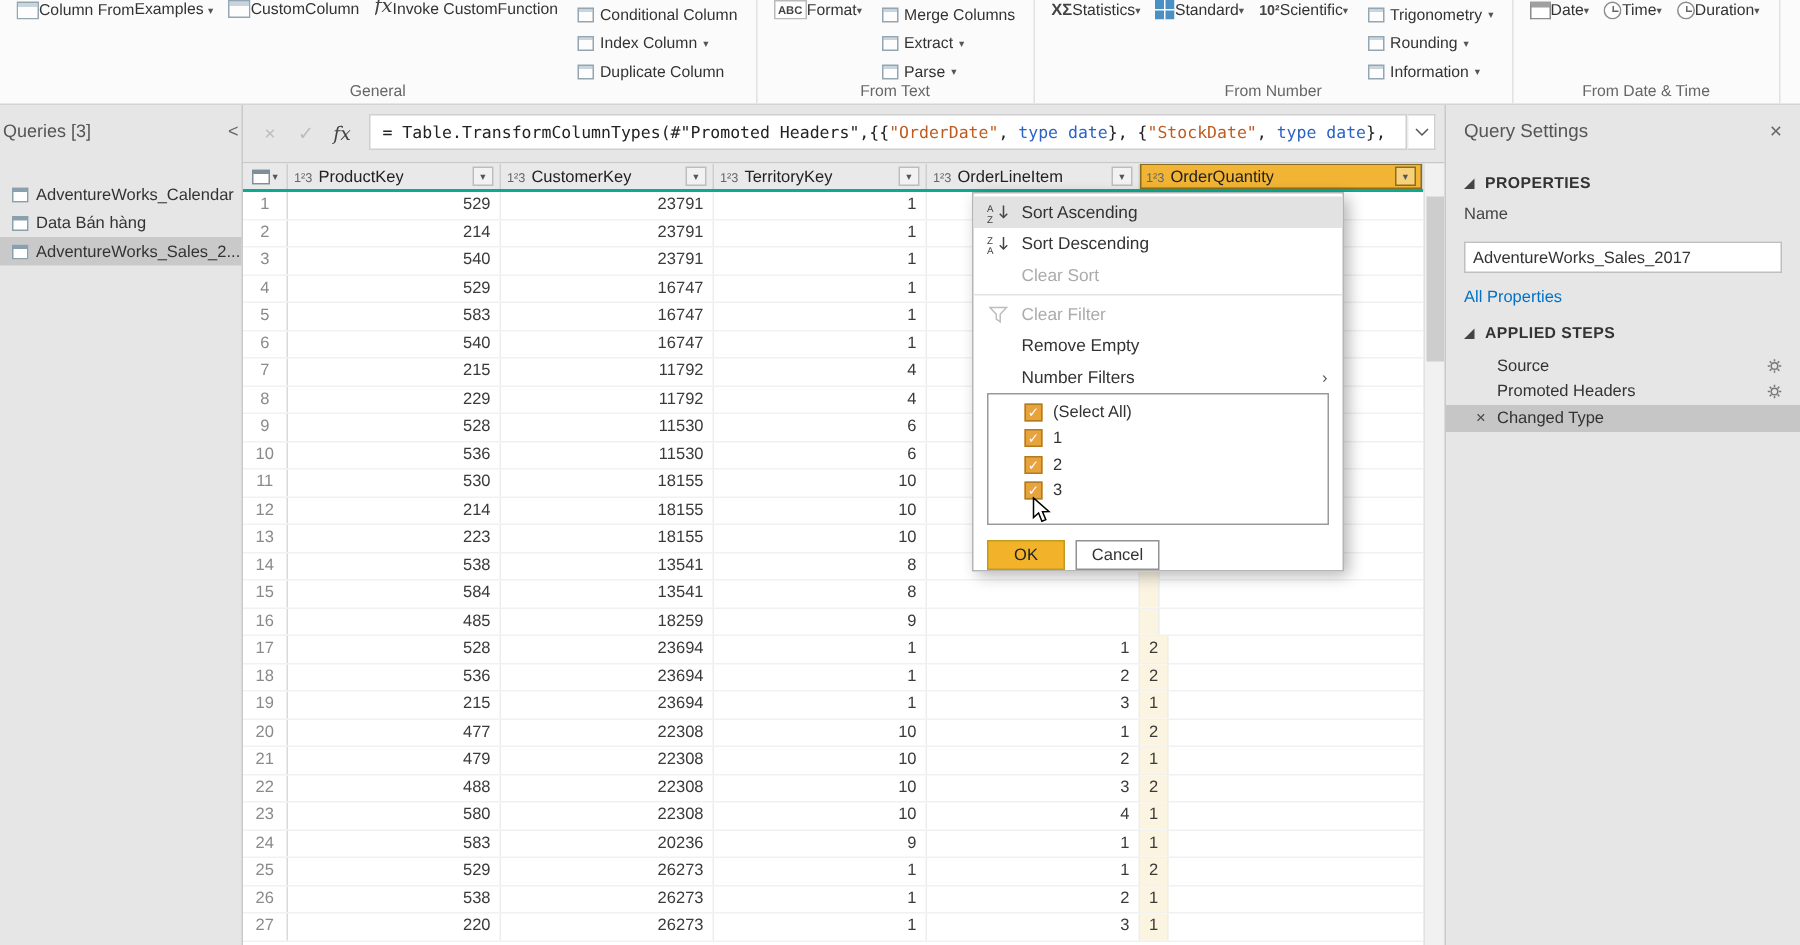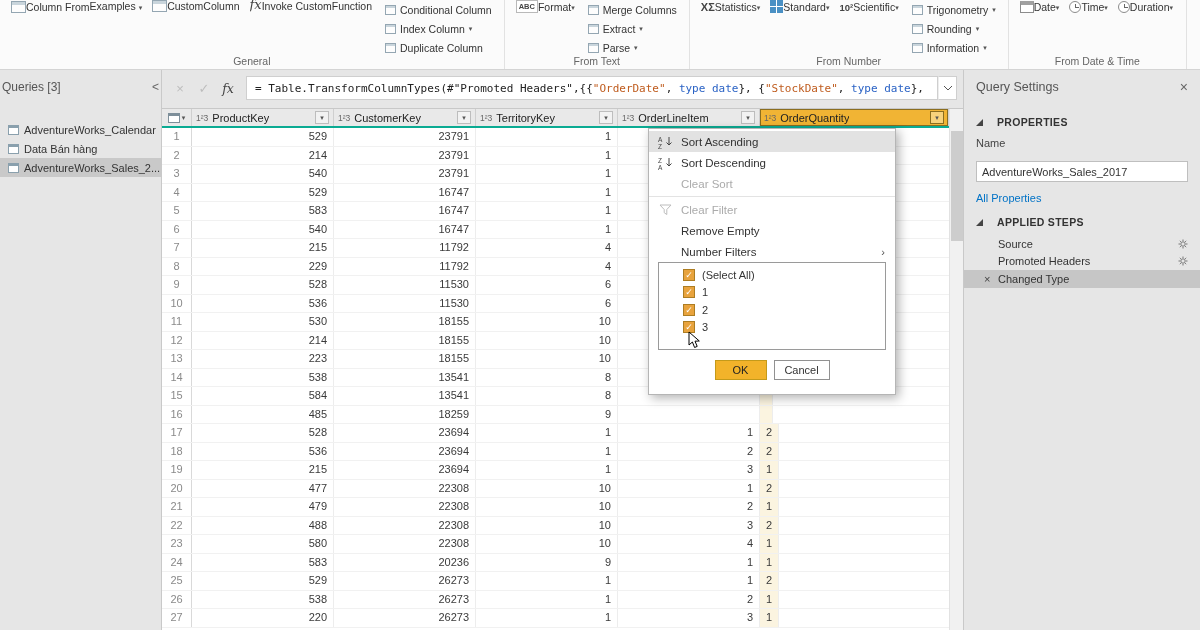--- a/index.html
+++ b/index.html
@@ -65,21 +65,21 @@
 .c4{flex:1}
 .trow{display:flex;height:18.5px;border-bottom:1px solid #f1f1f1}
 .tcell{font-size:11px;color:#3a3a3a;text-align:right;padding:0 6px;border-right:1px solid #ededed;line-height:17.5px;overflow:hidden;flex:none}
 .rownum{width:30px;text-align:center;color:#8a8a8a;border-right:1px solid #d9d9d9;padding:0}
 .selcol{background:#fbf4e0}
 
 
 .settings{position:absolute;top:70px;right:0;width:237px;bottom:0;background:#e6e6e6;border-left:1px solid #c9c9c9}
 .s-head{height:34px;display:flex;align-items:center;padding:0 12px;font-size:12.5px;color:#555}
 .s-close{margin-left:auto;font-size:14px;color:#666;cursor:default}
-.s-section{display:flex;align-items:center;gap:14px;padding:0 12px;font-size:10.5px;font-weight:bold;color:#333;margin-top:12px;letter-spacing:.3px}
+.s-section{display:flex;align-items:center;gap:7px;padding:0 12px;font-size:10.5px;font-weight:bold;color:#333;margin-top:12px;letter-spacing:.3px}
 .tri{width:0;height:0;border-left:7px solid transparent;border-bottom:7px solid #444;flex:none}
 .s-label{padding:0 12px;font-size:11px;color:#444;margin-top:9px}
 .s-input{margin:12px 12px 0;height:21px;width:calc(100% - 24px);background:#fff;border:1px solid #bfbfbf;font-size:11px;padding:0 5px;color:#333;font-family:"Liberation Sans",sans-serif}
 .s-link{padding:0 12px;font-size:11px;color:#0072c6;margin-top:10px;cursor:default}
 .steps{margin-top:7px}
 .step{height:17.5px;display:flex;align-items:center;font-size:11px;color:#333;padding:0 12px 0 34px;position:relative}
 .step.sel{background:#c6c6c6}
 .step .gear{margin-left:auto;display:flex}
 .step .del{position:absolute;left:20px;font-size:11px;color:#444}
 
@@ -90,21 +90,21 @@
 .mitem.hl{background:#e2e2e2}
 .mitem.dis{color:#ababab}
 .msep{height:1px;background:#e3e3e3;margin:2px 0}
 .subarrow{margin-left:auto;font-size:11px;color:#555;padding-right:2px}
 .msearch{margin:9px 9px 7px;height:21px;border:1px solid #8a8a8a;display:flex;align-items:center;padding:0 6px;background:#fff}
 .msearch input{border:none;outline:none;width:100%;font-size:11px;color:#555;font-family:"Liberation Sans",sans-serif}
 .msearch input::placeholder{font-style:italic;color:#888}
 .mlist{margin:0 9px;border:1px solid #9a9a9a;height:88px;padding-top:3px;overflow:hidden;background:#fff}
 .mval{height:17.5px;display:flex;align-items:center;gap:7px;padding:0 7px 0 24px;font-size:11px}
 .cb{width:12px;height:12px;background:#e8a33d;border:1px solid #ad7d22;color:#fff;font-size:9px;line-height:10px;text-align:center;flex:none}
-.mbtns{display:flex;justify-content:center;gap:7px;padding:10px 9px 14px}
+.mbtns{display:flex;justify-content:flex-start;gap:7px;padding:10px 9px 0}
 .btn{height:20px;display:flex;align-items:center;justify-content:center;font-size:11px;cursor:default}
 .btn.ok{width:52px;background:#f2b32a;border:1px solid #c49a1a;color:#222}
 .btn.cancel{width:56px;background:#fff;border:1px solid #919191;color:#333}
 .cursor{position:absolute;left:688px;top:331px;z-index:30}
 </style>
 </head>
 <body>
 
 <div class="app">
 

